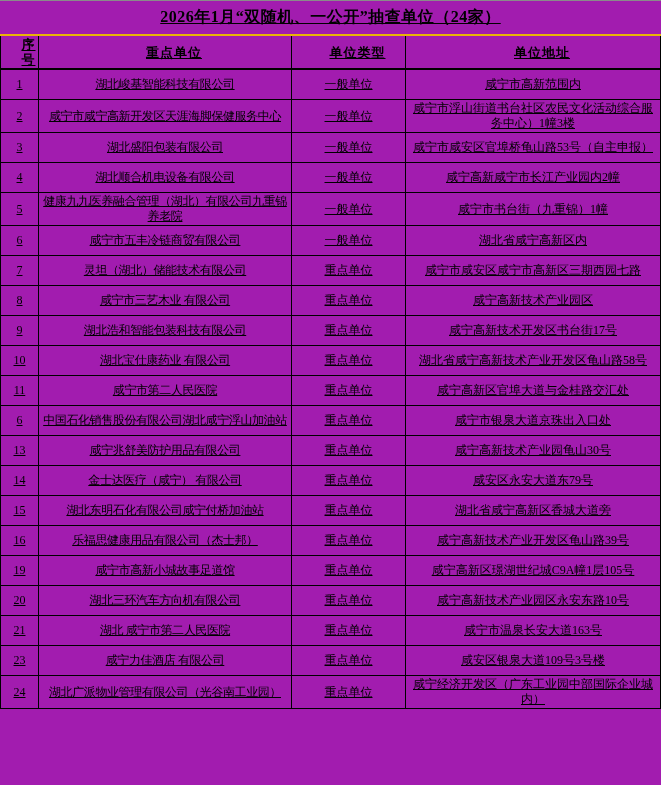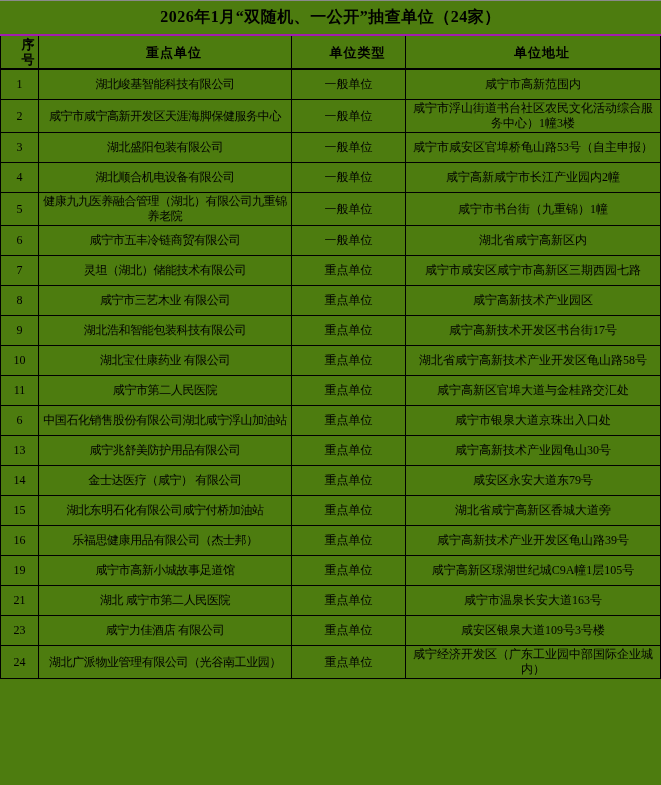--- a/index.html
+++ b/index.html
@@ -6,23 +6,24 @@
     margin: 0;
     padding: 0;
     background: #ffffff;
     color: #000000;
     font-family: "Liberation Serif", "DejaVu Serif", serif;
   }
   .page {
     width: 661px;
     height: 785px;
     overflow: hidden;
-    background: #4d7c0f;
+    background: #a21caf;
     box-sizing: border-box;
     border-top: 1px solid #8a8a8a;
+    text-decoration: underline;
   }
   .doc-title {
     height: 33px;
     display: flex;
     align-items: center;
     justify-content: center;
     font-size: 16px;
     font-weight: bold;
     letter-spacing: 0.5px;
     white-space: nowrap;
@@ -42,21 +43,21 @@
     padding: 1px 2px;
     font-size: 12px;
     line-height: 15px;
     word-break: break-all;
     overflow: hidden;
   }
   table.units thead th {
     font-weight: bold;
     font-size: 13px;
     height: 26px;
-    border-top: 2px solid #a21caf;
+    border-top: 2px solid #eab308;
     border-bottom: 2px solid #000000;
     letter-spacing: 1px;
     padding-left: 20px;
   }
   table.units tbody td {
     height: 27px;
   }
   td.col-name { letter-spacing: -0.4px; }
   td.col-no   { font-size: 12px; }
 </style>
@@ -197,20 +198,26 @@
 
 
 
   <tr>
     <td class="col-no">19</td>
     <td class="col-name">咸宁市高新小城故事足道馆</td>
     <td class="col-type">重点单位</td>
     <td class="col-addr">咸宁高新区璟湖世纪城C9A幢1层105号</td>
   </tr>
 
+  <tr>
+    <td class="col-no">20</td>
+    <td class="col-name">湖北三环汽车方向机有限公司</td>
+    <td class="col-type">重点单位</td>
+    <td class="col-addr">咸宁高新技术产业园区永安东路10号</td>
+  </tr>
 
   <tr>
     <td class="col-no">21</td>
     <td class="col-name">湖北 咸宁市第二人民医院</td>
     <td class="col-type">重点单位</td>
     <td class="col-addr">咸宁市温泉长安大道163号</td>
   </tr>
 
 
   <tr>

